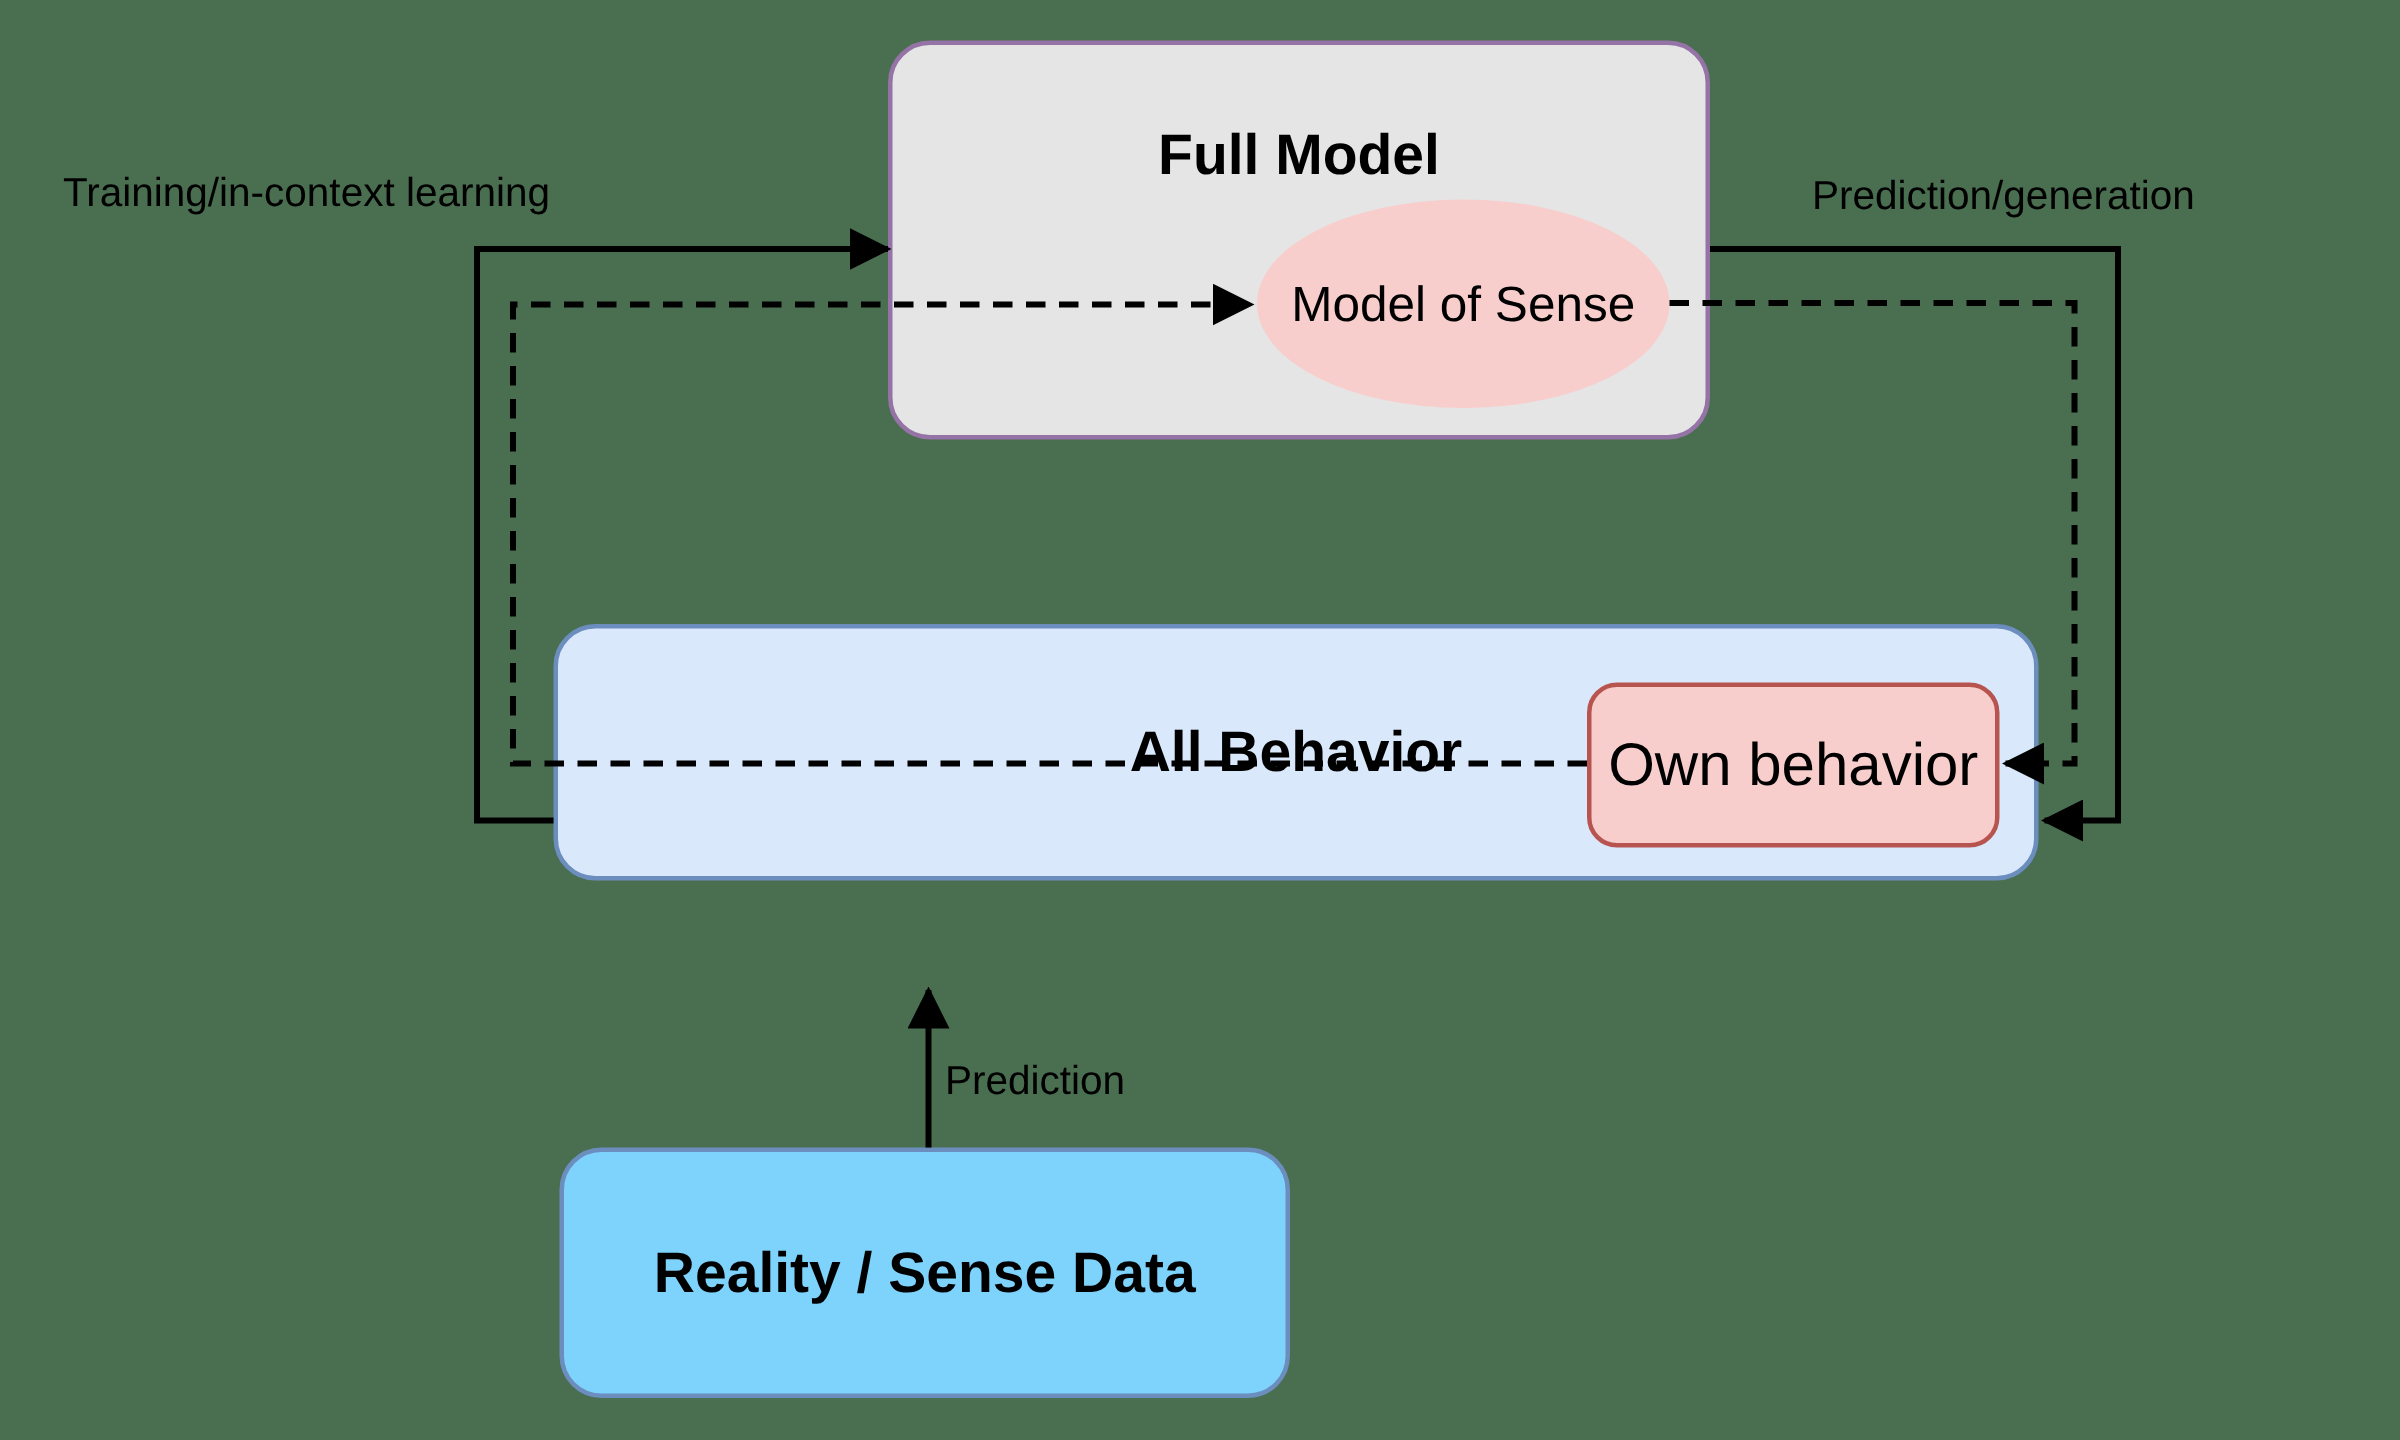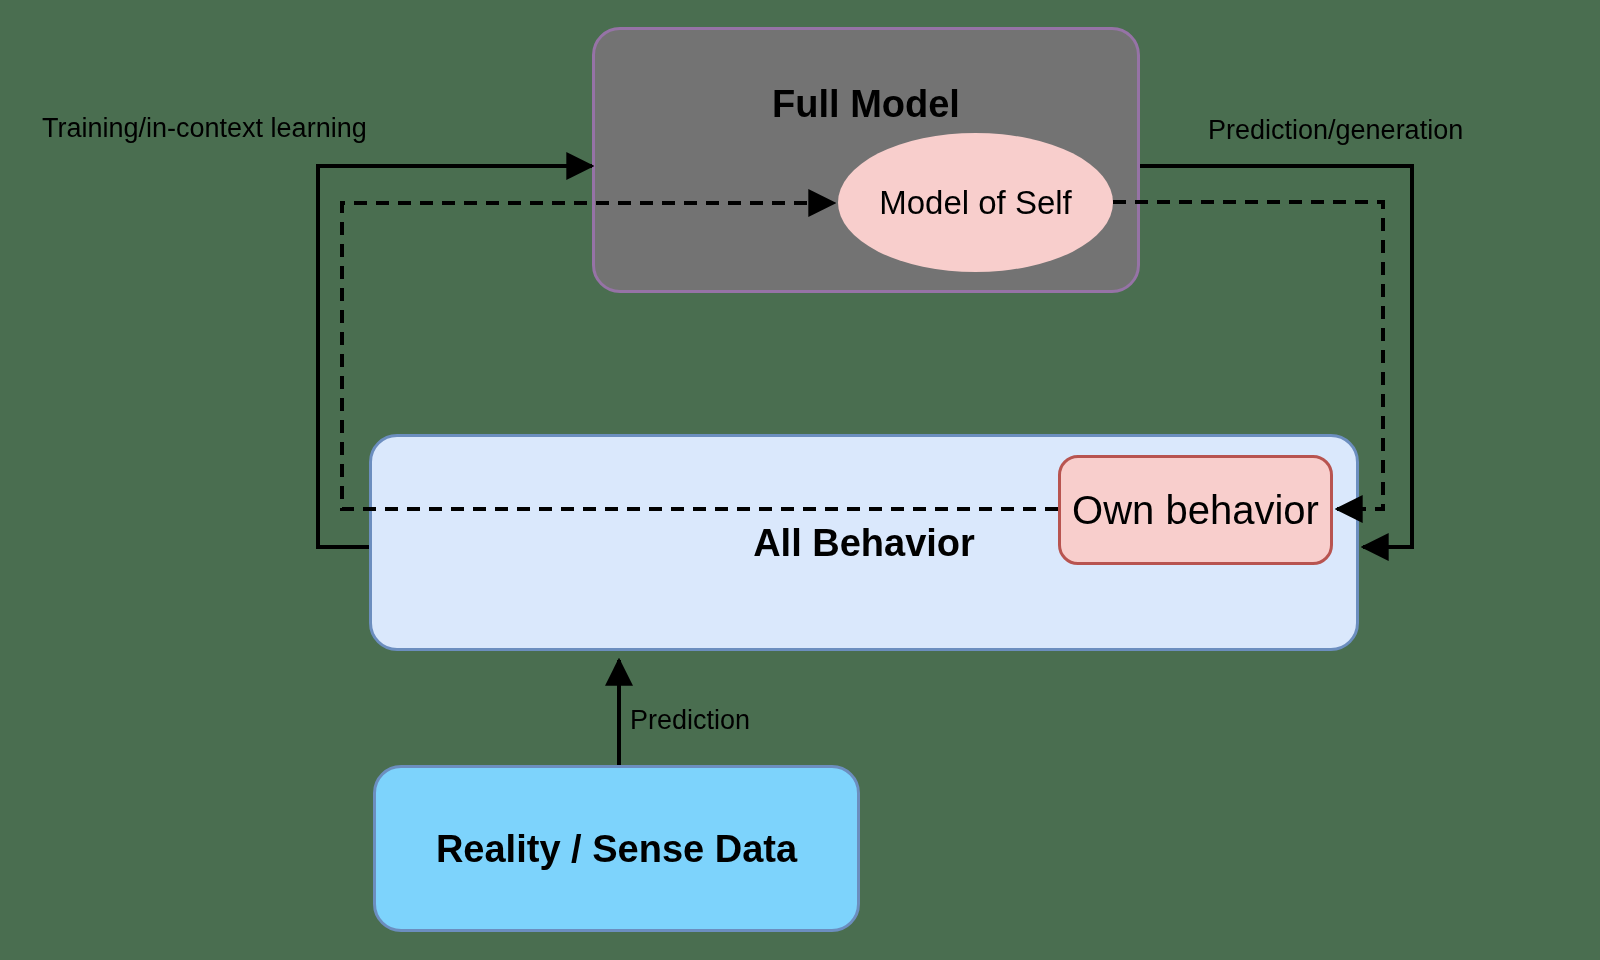--- a/index.html
+++ b/index.html
@@ -31,21 +31,21 @@
   .node-title.flex-center {
     top: 0; bottom: 0;
     display: flex;
     align-items: center;
     justify-content: center;
   }
 
   #full-model  { left: 592px;  top: 27px;  width: 548px; height: 266px; }
   #full-model .node-title { top: 52px; }
 
-  #all-behavior { left: 369px; top: 434px; width: 990px; height: 217px; }
+  #all-behavior { left: 369px; top: 416px; width: 990px; height: 171px; }
 
   #reality { left: 373px; top: 765px; width: 487px; height: 167px; }
 
   #model-of-self {
     position: absolute;
     left: 838px; top: 133px; width: 275px; height: 139px;
     border-radius: 50%;
     display: flex; align-items: center; justify-content: center;
     font-size: 33px; color: #000;
     z-index: 2;
@@ -83,34 +83,34 @@
   }
   #label-training   { left: 42px;   top: 107px; }
   #label-prediction { left: 1208px; top: 109px; }
   #label-correction { left: 630px;  top: 699px; }
 </style>
 </head>
 <body>
 
 <div class="canvas" style="background-color: rgb(74, 110, 80);">
 
-  <div class="node" id="full-model" style="background-color: #737373; border-color: rgb(150, 115, 166);">
+  <div class="node" id="full-model" style="background-color: #e5e5e5; border-color: rgb(150, 115, 166);">
     <div class="node-title">Full Model</div>
   </div>
 
   <div class="node" id="all-behavior" style="background-color: rgb(218, 232, 252); border-color: rgb(108, 142, 191);">
     <div class="node-title flex-center">All Behavior</div>
   </div>
 
   <div class="node" id="reality" style="background-color: #7dd3fc; border-color: rgb(108, 142, 191);">
     <div class="node-title flex-center">Reality / Sense Data</div>
   </div>
 
   <div id="model-of-self" style="background-color: rgb(248, 206, 204);">
-    <span>Model of Self</span>
+    <span>Model of Sense</span>
   </div>
 
   <div id="own-behavior" style="background-color: rgb(248, 206, 204); border-color: rgb(184, 84, 80);">
     <span>Own behavior</span>
   </div>
 
   <svg class="edges-svg" width="1600" height="960" viewBox="0 0 1600 960">
     <defs>
       <marker id="arrowhead" viewBox="0 0 12 12" refX="11" refY="6" markerWidth="7" markerHeight="7" orient="auto-start-reverse" markerUnits="strokeWidth">
         <path d="M0,0 L12,6 L0,12 Z" fill="#000"></path>

